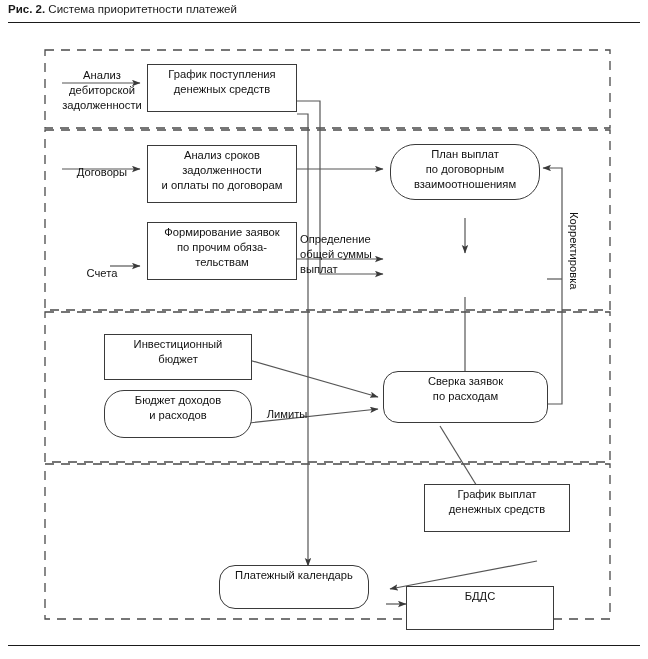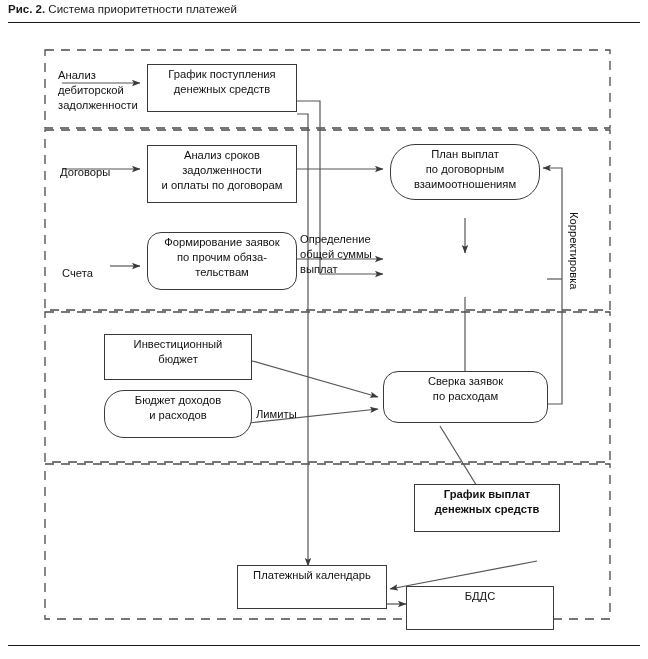--- a/index.html
+++ b/index.html
@@ -61,20 +61,21 @@
     text-align: center;
     font-size: 11.2px;
     line-height: 15px;
     color: #111111;
     padding: 2px 4px;
   }
   .edge-label {
     position: absolute;
     font-size: 11.2px;
     line-height: 15px;
+    text-align: center;
     color: #111111;
     background: transparent;
     white-space: pre-line;
   }
   .edge-label.vertical {
     writing-mode: vertical-rl;
     text-orientation: mixed;
     white-space: nowrap;
   }
 </style>
@@ -151,21 +152,21 @@
 задолженности
 и оплаты по договорам</span>
   </div>
 
   <div class="node" style="left:390px; top:144px; width:150px; height:56px;border-radius:25px;">
     <span style="white-space: pre-line;">План выплат
 по договорным
 взаимоотношениям</span>
   </div>
 
-  <div class="node" style="left:147px; top:232px; width:150px; height:58px;border-radius:14px;">
+  <div class="node" style="left:147px; top:222px; width:150px; height:58px;">
     <span style="white-space: pre-line;">Формирование заявок
 по прочим обяза-
 тельствам</span>
   </div>
 
 
   <div class="node" style="left:104px; top:334px; width:148px; height:46px;">
     <span style="white-space: pre-line;">Инвестиционный
 бюджет</span>
   </div>
@@ -173,26 +174,26 @@
   <div class="node" style="left:104px; top:390px; width:148px; height:48px;border-radius:20px;">
     <span style="white-space: pre-line;">Бюджет доходов
 и расходов</span>
   </div>
 
   <div class="node" style="left:383px; top:371px; width:165px; height:52px;border-radius:15px;">
     <span style="white-space: pre-line;">Сверка заявок
 по расходам</span>
   </div>
 
-  <div class="node" style="left:414px; top:484px; width:146px; height:48px;font-weight:bold;">
+  <div class="node" style="left:424px; top:484px; width:146px; height:48px;">
     <span style="white-space: pre-line;">График выплат
 денежных средств</span>
   </div>
 
-  <div class="node" style="left:237px; top:565px; width:150px; height:44px;">
+  <div class="node" style="left:219px; top:565px; width:150px; height:44px;border-radius:16px;">
     <span>Платежный календарь</span>
   </div>
 
   <div class="node" style="left:406px; top:565px; width:148px; height:44px;margin-top:21px;">
     <span>БДДС</span>
   </div>
 
   <div class="edge-label" style="left:58px; top:53px; width:88px;">
     <span style="white-space: pre-line;">Анализ
 дебиторской

